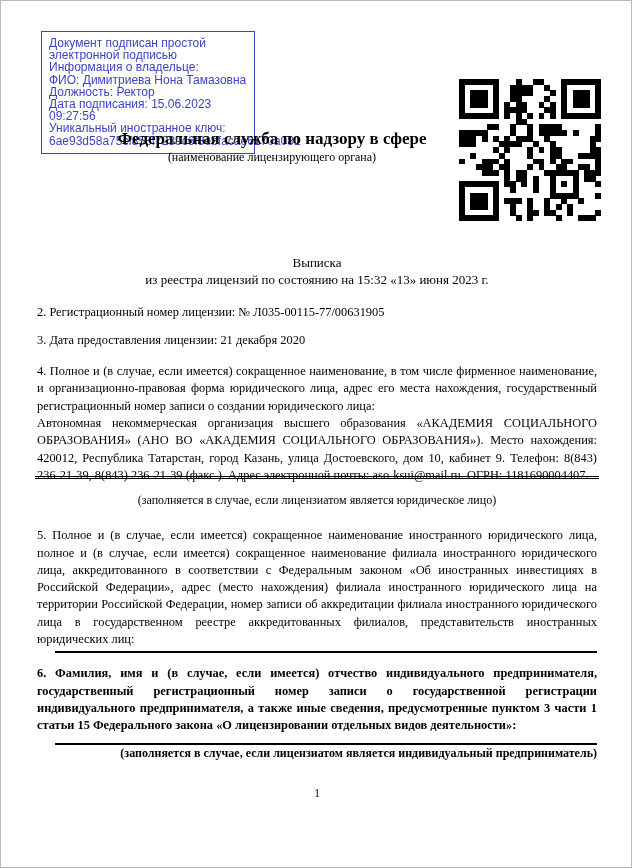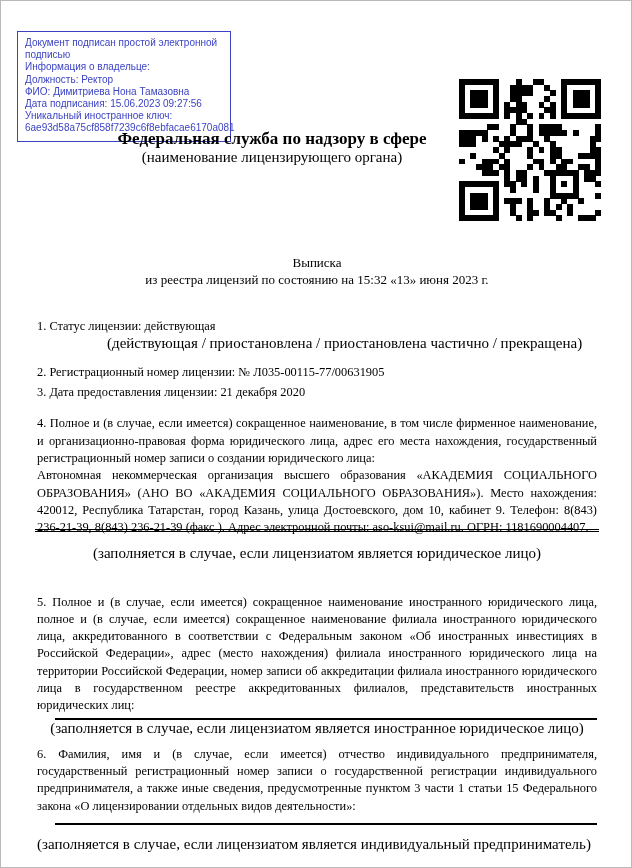--- a/index.html
+++ b/index.html
@@ -11,27 +11,27 @@
     background: #ffffff;
     border: 1px solid #b9b9b9;
     font-family: "Liberation Serif", serif;
     color: #000;
     overflow: hidden;
   }
 
   
   .stamp {
     position: absolute;
-    left: 16px; top: 30px;
+    left: 40px; top: 30px;
     width: 214px;
     box-sizing: border-box;
     border: 1px solid #3b43c4;
     padding: 5px 7px 6px 7px;
     font-family: "Liberation Sans", sans-serif;
-    font-size: 10px;
+    font-size: 12px;
     line-height: 12.2px;
     color: #3b43c4;
     background: #ffffff;
   }
 
   
   .qr {
     position: absolute;
     left: 458px; top: 78px;
     width: 142px; height: 142px;
@@ -40,64 +40,64 @@
 
   
   .content {
     position: absolute;
     left: 36px; top: 0;
     width: 560px;
   }
 
   .header-block { margin-top: 126px; width: 470px; text-align: center; }
   .header-title { font-size: 17px; font-weight: bold; line-height: 23px; }
-  .small-caption { font-size: 15px; line-height: 11px; }
+  .small-caption { font-size: 12px; line-height: 11px; }
   .header-block .small-caption { margin-top: 2px; }
 
   .extract-block { margin-top: 91px; width: 560px; text-align: center; font-size: 13px; line-height: 17.3px; }
 
   .body-text { font-size: 12.4px; line-height: 17.3px; }
   .just { text-align: justify; }
 
   .sec-status { margin-top: 29px; }
   .status-caption { margin-left: 70px; margin-top: 3px; }
   .sec-reg  { margin-top: 15px; }
-  .sec-date { margin-top: 3px; }
+  .sec-date { margin-top: 11px; }
   .sec4 { margin-top: 14px; }
 
   .fill-rule-double {
     margin-top: -8px;
     height: 3px;
     box-sizing: border-box;
     border-top: 1px solid #000;
     border-bottom: 1px solid #000;
     width: 564px; margin-left: -2px;
   }
   .caption-center { text-align: center; margin-top: 16px; }
 
-  .sec5 { margin-top: 35px; }
+  .sec5 { margin-top: 21px; }
   .fill-rule-5 { margin-top: 3px; margin-left: 18px; width: 542px; height: 2px; background: #000; }
   .caption-5 { text-align: center; margin-top: 3px; }
 
-  .sec6 { margin-top: 12px; }
+  .sec6 { margin-top: 12px; font-weight: bold; }
   .fill-rule-6 { margin-top: 8px; margin-left: 18px; width: 542px; height: 2px; background: #000; }
-  .caption-6 { text-align: left; margin-top: 14px; }
+  .caption-6 { text-align: right; margin-top: 3px; }
 
   .page-number { margin-top: 28px; text-align: center; font-size: 11.5px; }
 </style>
 </head>
 <body>
 
 <div class="page">
 
   <div class="stamp" style="color: rgb(59, 67, 196); border-color: rgb(59, 67, 196);">
     <div>Документ подписан простой электронной подписью</div>
     <div>Информация о владельце:</div>
+    <div>ФИО: Димитриева Нона Тамазовна</div>
     <div>Должность: Ректор</div>
-    <div>ФИО: Димитриева Нона Тамазовна</div>
     <div>Дата подписания: 15.06.2023 09:27:56</div>
     <div>Уникальный иностранное ключ:</div>
     <div>6ae93d58a75cf858f7239c6f8ebfacae6170a081</div>
   </div>
 
   <div class="qr" id="qr-box">
       <svg viewBox="0 0 25 25" shape-rendering="crispEdges" fill="#000000">
         <rect x="0" y="0" width="1.05" height="1.05"></rect>
         <rect x="1" y="0" width="1.05" height="1.05"></rect>
         <rect x="2" y="0" width="1.05" height="1.05"></rect>
@@ -390,40 +390,35 @@
     <div class="header-block">
       <div class="header-title">Федеральная служба по надзору в сфере</div>
       <div class="small-caption">(наименование лицензирующего органа)</div>
     </div>
 
     <div class="extract-block">
       <div>Выписка</div>
       <div>из реестра лицензий по состоянию на 15:32 «13» июня 2023 г.</div>
     </div>
 
-    <div class="body-text sec-status">
-      <div>1. Статус лицензии: действующая</div>
-      <div class="small-caption status-caption">(действующая / приостановлена / приостановлена частично / прекращена)</div>
-    </div>
 
     <div class="body-text sec-reg">2. Регистрационный номер лицензии: № Л035-00115-77/00631905</div>
 
     <div class="body-text sec-date">3. Дата предоставления лицензии: 21 декабря 2020</div>
 
     <div class="sec4">
       <div class="body-text just">4. Полное и (в случае, если имеется) сокращенное наименование, в том числе фирменное наименование, и организационно-правовая форма юридического лица, адрес его места нахождения, государственный регистрационный номер записи о создании юридического лица:</div>
       <div class="body-text just">Автономная некоммерческая организация высшего образования «АКАДЕМИЯ СОЦИАЛЬНОГО ОБРАЗОВАНИЯ» (АНО ВО «АКАДЕМИЯ СОЦИАЛЬНОГО ОБРАЗОВАНИЯ»). Место нахождения: 420012, Республика Татарстан, город Казань, улица Достоевского, дом 10, кабинет 9. Телефон: 8(843) 236-21-39, 8(843) 236-21-39 (факс ). Адрес электронной почты: aso-ksui@mail.ru. ОГРН: 1181690004407.</div>
       <div class="fill-rule-double"></div>
       <div class="small-caption caption-center">(заполняется в случае, если лицензиатом является юридическое лицо)</div>
     </div>
 
     <div class="sec5">
       <div class="body-text just">5. Полное и (в случае, если имеется) сокращенное наименование иностранного юридического лица, полное и (в случае, если имеется) сокращенное наименование филиала иностранного юридического лица, аккредитованного в соответствии с Федеральным законом «Об иностранных инвестициях в Российской Федерации», адрес (место нахождения) филиала иностранного юридического лица на территории Российской Федерации, номер записи об аккредитации филиала иностранного юридического лица в государственном реестре аккредитованных филиалов, представительств иностранных юридических лиц:</div>
       <div class="fill-rule-5"></div>
-      <div class="small-caption caption-5">(заполняется в случае, если лицензиатом является иностранное юридическое лицо)</div>
     </div>
 
     <div class="sec6">
       <div class="body-text just">6. Фамилия, имя и (в случае, если имеется) отчество индивидуального предпринимателя, государственный регистрационный номер записи о государственной регистрации индивидуального предпринимателя, а также иные сведения, предусмотренные пунктом 3 части 1 статьи 15 Федерального закона «О лицензировании отдельных видов деятельности»:</div>
       <div class="fill-rule-6"></div>
       <div class="small-caption caption-6">(заполняется в случае, если лицензиатом является индивидуальный предприниматель)</div>
     </div>
 
     <div class="page-number">1</div>
 

